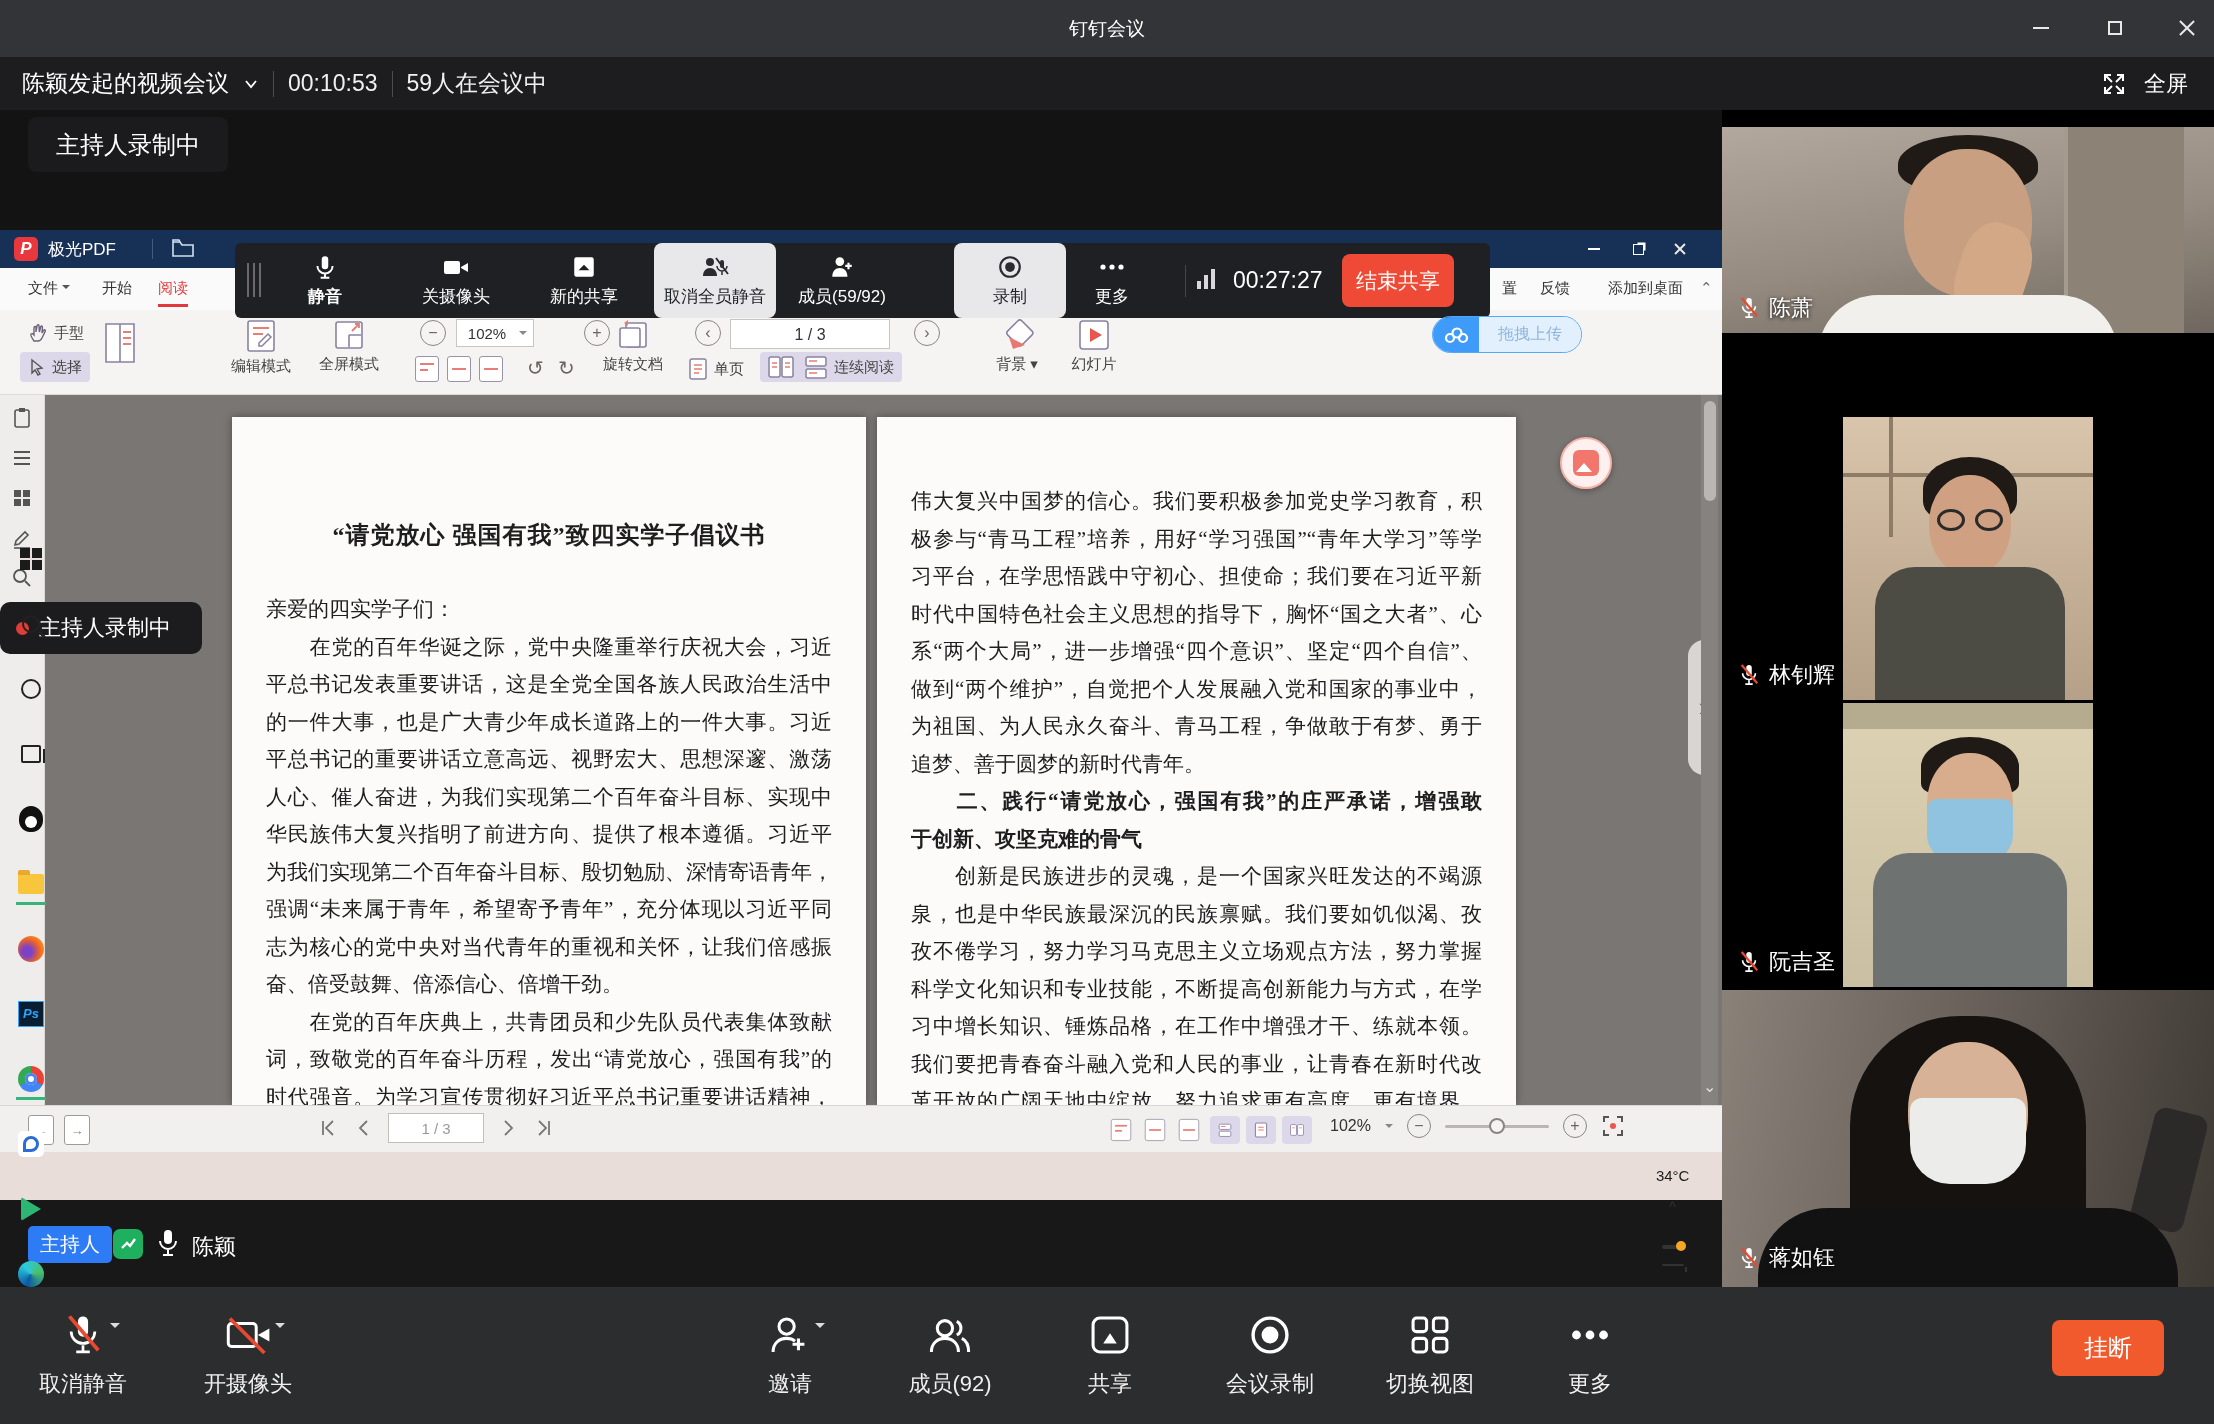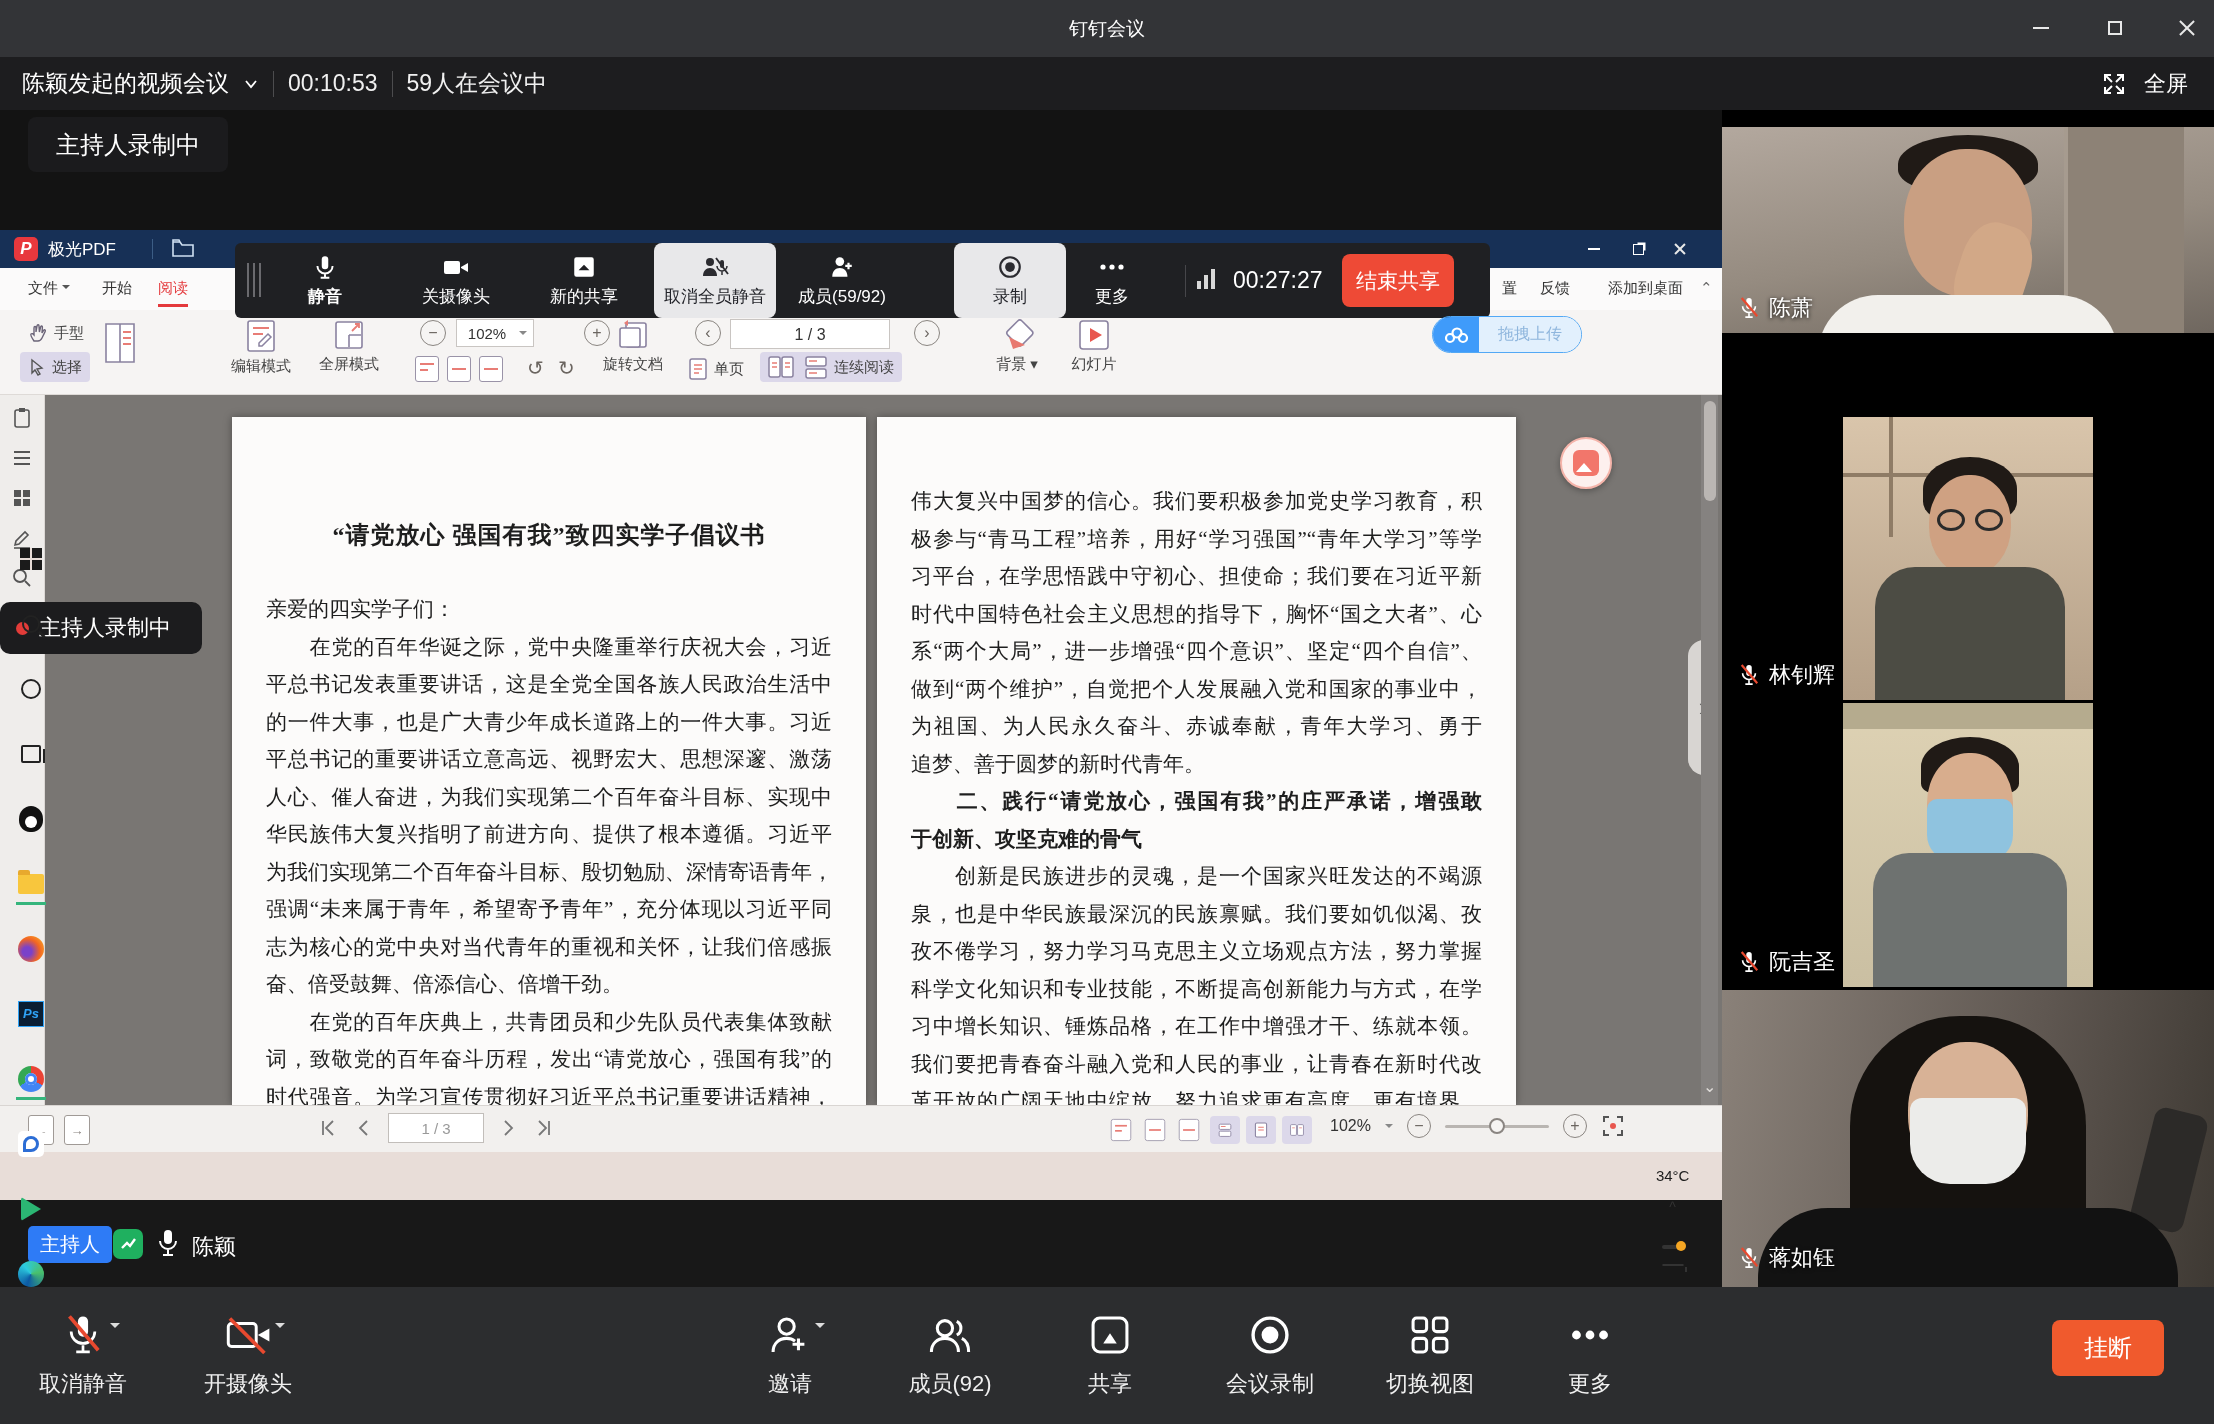--- a/index.html
+++ b/index.html
@@ -460,21 +460,21 @@
       </div>
 
       <div class="page pageR">
         <div>
             <div class="doc-line">伟大复兴中国梦的信心。我们要积极参加党史学习教育，积</div>
             <div class="doc-line">极参与“青马工程”培养，用好“学习强国”“青年大学习”等学</div>
             <div class="doc-line">习平台，在学思悟践中守初心、担使命；我们要在习近平新</div>
             <div class="doc-line">时代中国特色社会主义思想的指导下，胸怀“国之大者”、心</div>
             <div class="doc-line">系“两个大局”，进一步增强“四个意识”、坚定“四个自信”、</div>
             <div class="doc-line">做到“两个维护”，自觉把个人发展融入党和国家的事业中，</div>
-            <div class="doc-line">为祖国、为人民永久奋斗、赤诚奉献，青年大学习、勇于</div>
+            <div class="doc-line">为祖国、为人民永久奋斗、青马工程，争做敢于有梦、勇于</div>
             <div class="doc-line ns">追梦、善于圆梦的新时代青年。</div>
           </div>
         <div class="bold">
             <div class="doc-line">　　二、践行“请党放心，强国有我”的庄严承诺，增强敢</div>
             <div class="doc-line ns">于创新、攻坚克难的骨气</div>
           </div>
         <div>
             <div class="doc-line">　　创新是民族进步的灵魂，是一个国家兴旺发达的不竭源</div>
             <div class="doc-line">泉，也是中华民族最深沉的民族禀赋。我们要如饥似渴、孜</div>
             <div class="doc-line">孜不倦学习，努力学习马克思主义立场观点方法，努力掌握</div>

